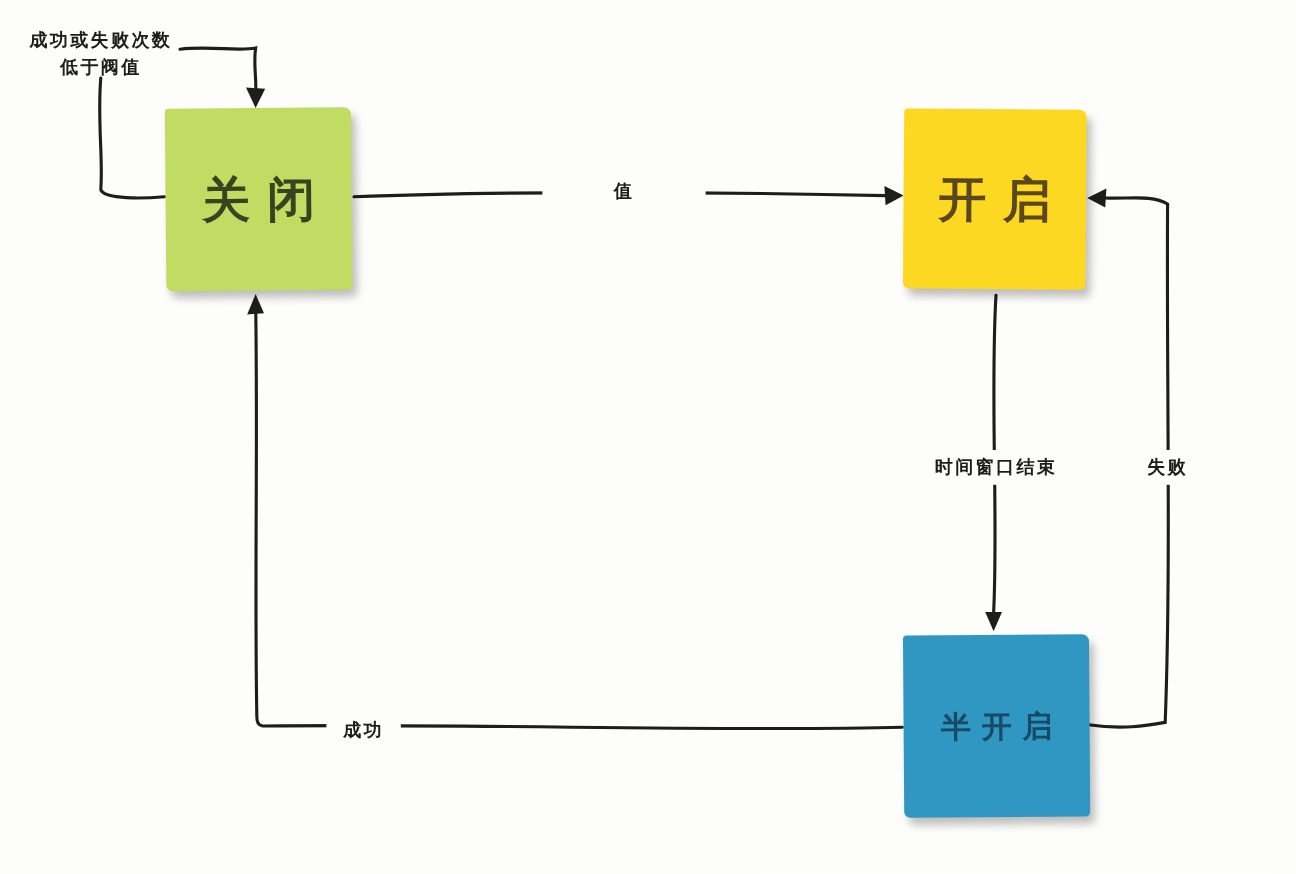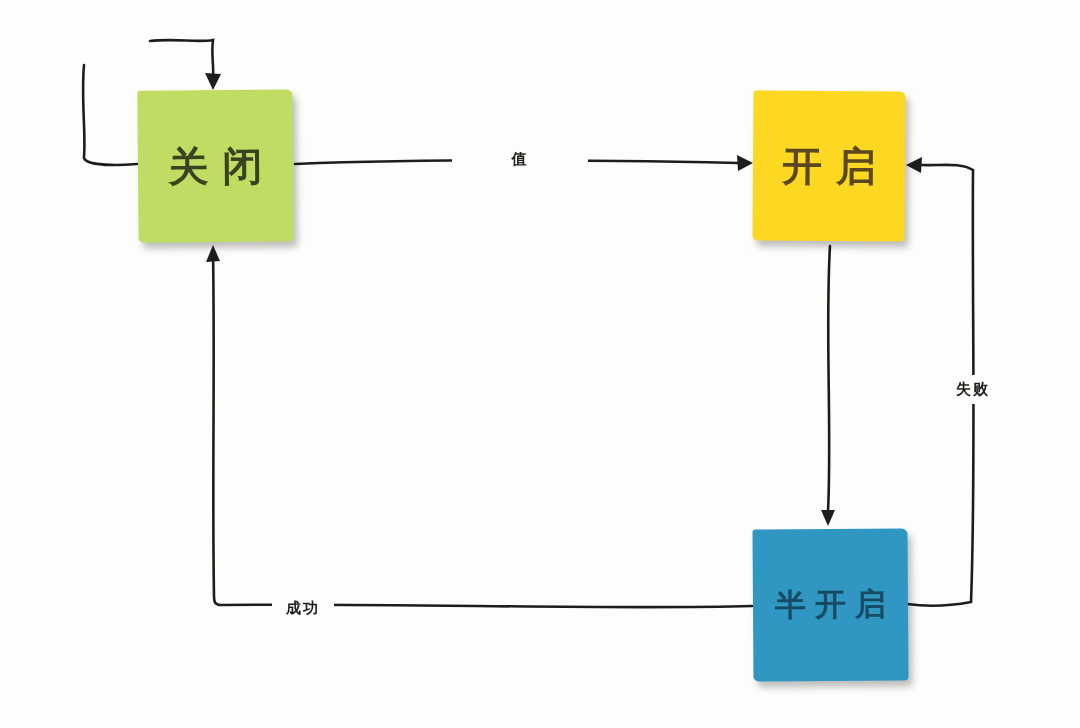--- a/index.html
+++ b/index.html
@@ -39,21 +39,21 @@
     left:753px;top:91px;width:152px;height:150px;
     background:#fdd822;
     transform:rotate(0.4deg);
   }
   .state-open .state-label{color:#5a481c;text-align:right;}
   .state-half-open{
     left:753px;top:529px;width:155px;height:152px;
     background:#3097c3;
     transform:rotate(-0.4deg);
   }
-  .state-half-open .state-label{color:#174a63;font-size:31px;letter-spacing:9px;padding-left:9px;}
+  .state-half-open .state-label{color:#174a63;font-size:25px;letter-spacing:9px;padding-left:9px;}
   .edge-label{
     position:absolute;
     background:#fdfdfc;
     color:#1d1d1b;
     font-size:15px;
     font-weight:bold;
     text-align:center;
     line-height:1.55;
     letter-spacing:2px;
   }
@@ -98,23 +98,28 @@
   </div>
 
   <div class="state state-open">
     <span class="state-label">开启</span>
   </div>
 
   <div class="state state-half-open">
     <span class="state-label">半开启</span>
   </div>
 
+  <div class="edge-label lbl-closed-self">
+    <span>成功或失败次数</span>
+    <span>低于阀值</span>
+  </div>
 
   <div class="edge-label lbl-closed-open">
     <span>值</span>
   </div>
 
+  <div class="edge-label lbl-open-half">时间窗口结束</div>
 
   <div class="edge-label lbl-half-open">失败</div>
 
   <div class="edge-label lbl-half-closed">成功</div>
 
 </div>
 
 </body></html>

